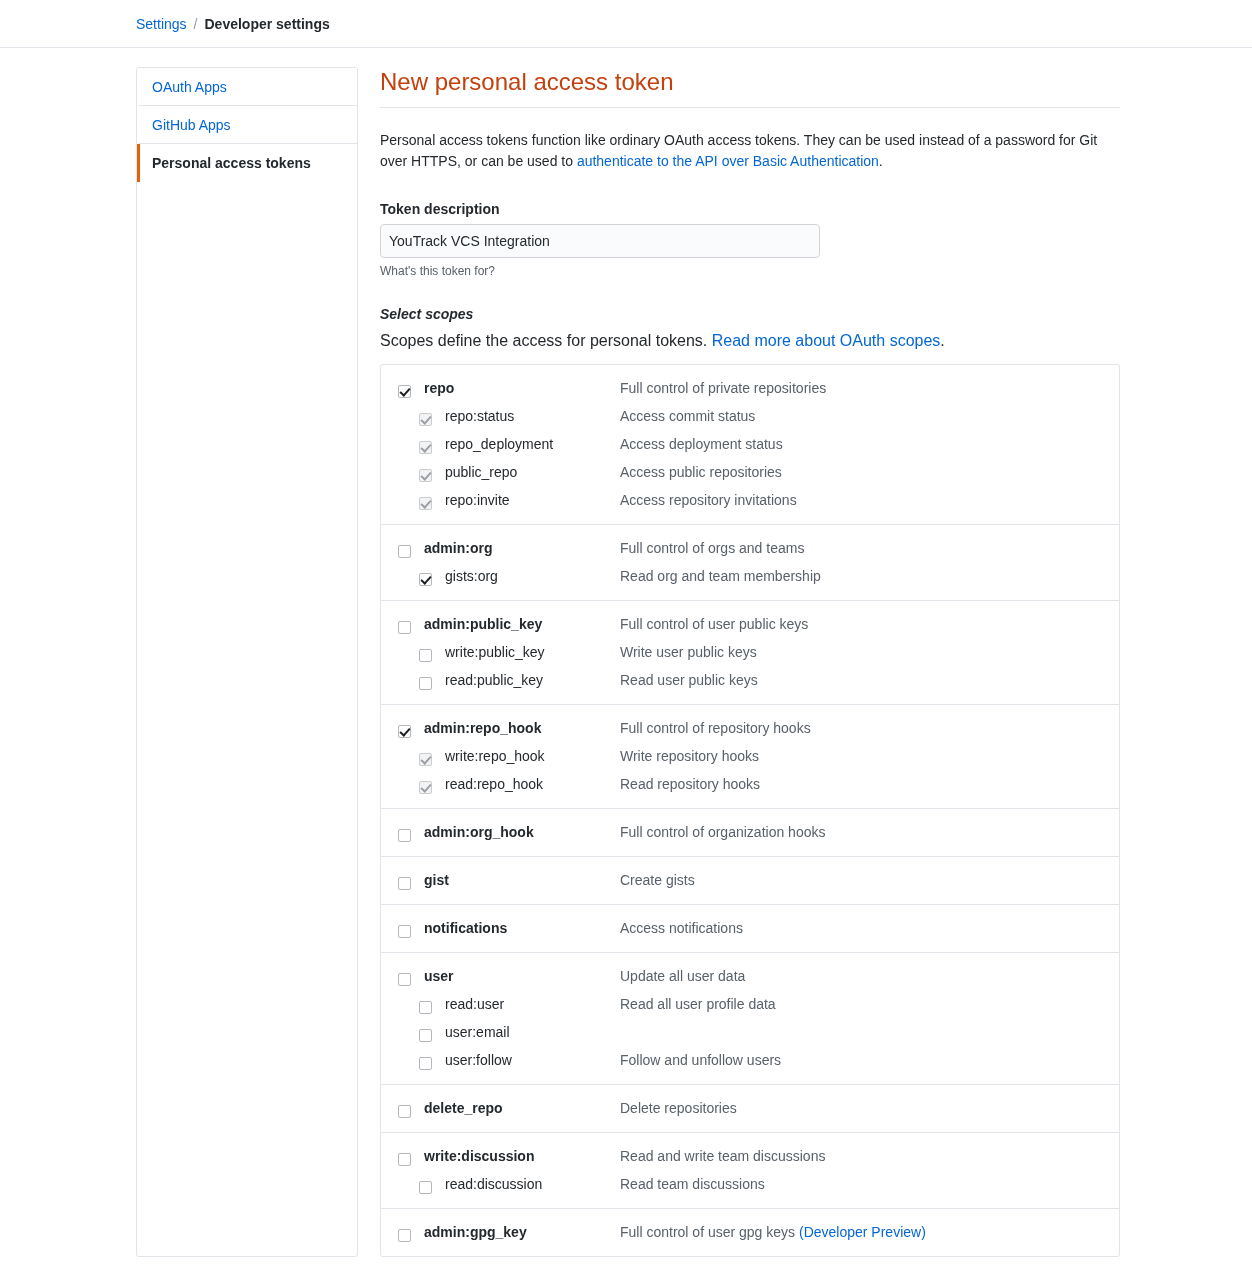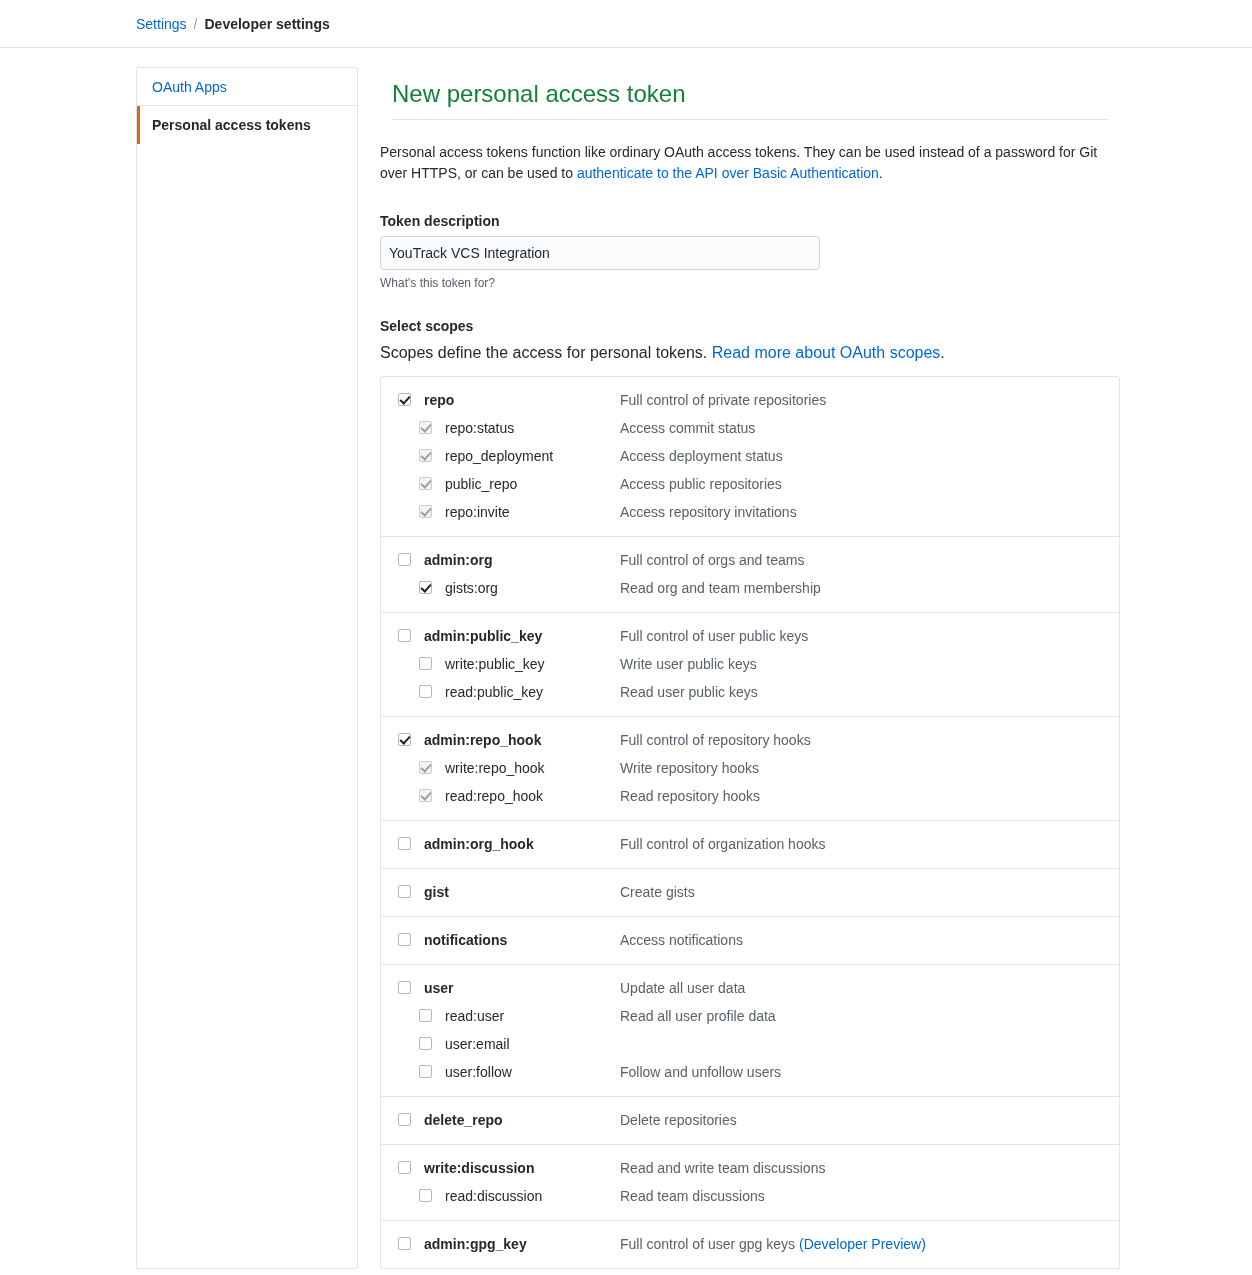--- a/index.html
+++ b/index.html
@@ -72,24 +72,24 @@
 
   
   .main {
     width: 740px;
     flex: 0 0 740px;
   }
   .page-title {
     font-size: 24px;
     font-weight: normal;
     line-height: 1.25;
-    margin: 12px;
+    margin: 0;
     padding-bottom: 10px;
     border-bottom: 1px solid #e1e4e8;
-    color: #15803d;
+    color: #c2410c;
   }
   .intro {
     font-size: 14px;
     line-height: 1.5;
     margin: 22px 0 0 0;
     color: #24292e;
   }
 
   .field-label {
     font-size: 14px;
@@ -113,20 +113,21 @@
   .hint {
     font-size: 12px;
     color: #586069;
     margin-top: 6px;
   }
 
   .section-label {
     font-size: 14px;
     font-weight: bold;
     margin: 28px 0 0 0;
+    font-style: italic;
   }
   .section-sub {
     font-size: 16px;
     margin: 10px 0 14px 0;
     color: #24292e;
   }
 
   
   .scopes {
     border: 1px solid #e1e4e8;
@@ -134,21 +135,21 @@
     background: #ffffff;
   }
   .scope-group {
     border-bottom: 1px solid #e1e4e8;
     padding: 9px 0 10px 0;
   }
   .scope-group:last-child { border-bottom: none; }
 
   .scope-row {
     display: flex;
-    align-items: flex-start;
+    align-items: flex-end;
     padding: 4px 0 4px 17px;
     font-size: 14px;
     line-height: 20px;
   }
   .scope-row.child { padding-left: 38px; }
 
   .cbox {
     width: 13px;
     height: 13px;
     flex: 0 0 13px;
@@ -204,20 +205,23 @@
   <span class="crumb-sep">/</span>
   <span class="crumb-current">Developer settings</span>
 </div>
 
 <div class="page">
 
   <nav class="sidebar" id="sidebar">
       <div class="side-item">
         <span>OAuth Apps</span>
       </div>
+      <div class="side-item">
+        <span>GitHub Apps</span>
+      </div>
       <div class="side-item active">
         <span>Personal access tokens</span>
       </div>
     </nav>
 
   <div class="main">
 
     <h1 class="page-title">New personal access token</h1>
 
     <p class="intro">

